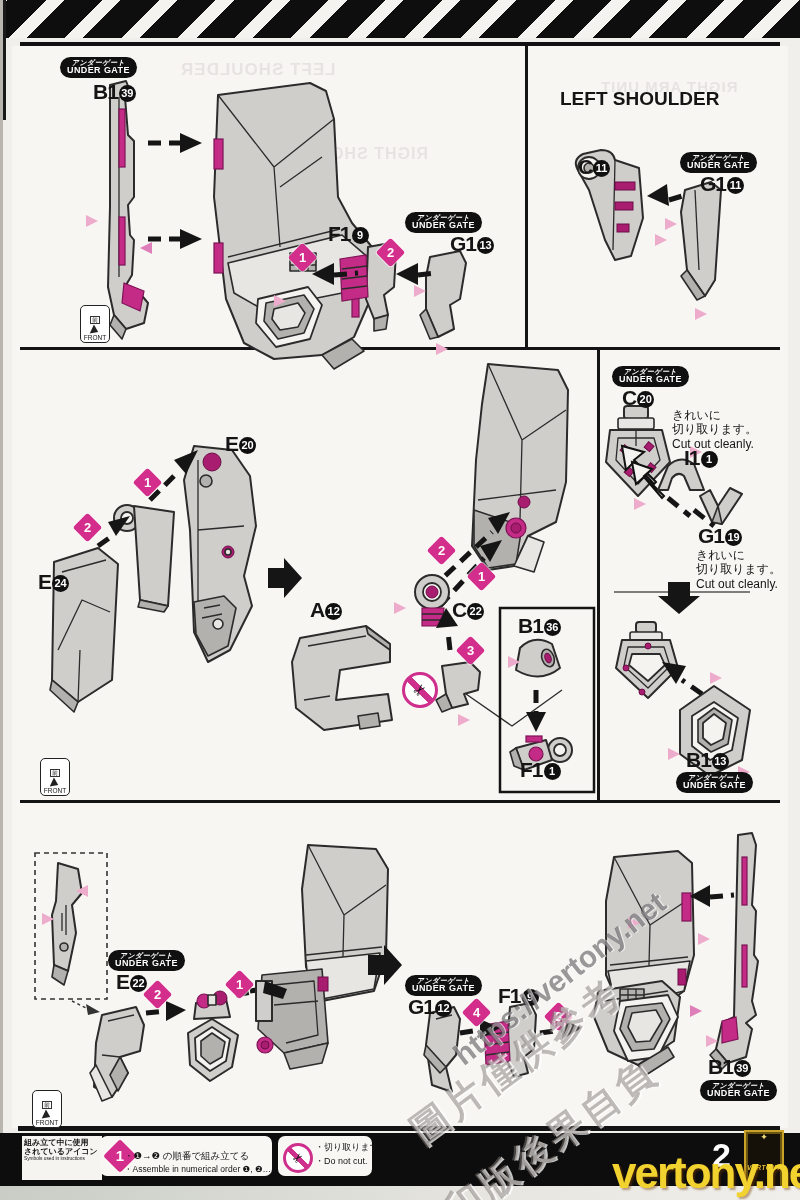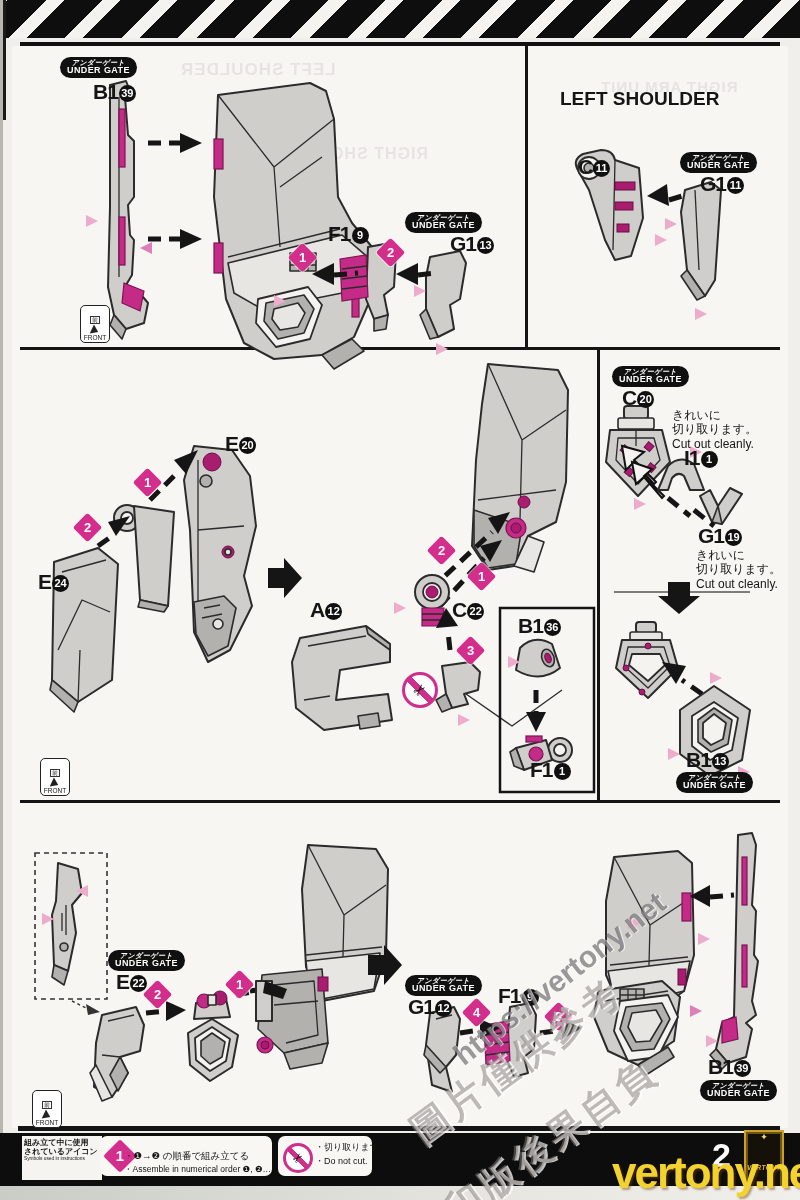--- a/index.html
+++ b/index.html
@@ -344,21 +344,21 @@
   <div class="callout" style="left:452px;top:598px;">
     <span>C</span><span class="cn">22</span>
   </div>
   <div class="diamond" style="left:460px;top:640px;">
       <span>3</span>
     </div>
   <div class="nocut" style="left:402px;top:672px;width:30px;height:30px;font-size:15px;"></div>
   <div class="callout" style="left:518px;top:614px;">
     <span>B1</span><span class="cn">36</span>
   </div>
-  <div class="callout" style="left:520px;top:758px;margin-left:10px;">
+  <div class="callout" style="left:520px;top:758px;">
     <span>F1</span><span class="cn">1</span>
   </div>
   <div class="frontbox" style="left:40px;top:758px;">
     <span class="fjp">前</span><div class="fa"></div><div class="fen">FRONT</div>
   </div>
 
   <svg style="left:598px;top:350px;" width="172" height="450" viewBox="0 0 172 450">
 
     <g>
       <rect class="pg" x="26" y="56" width="24" height="13" rx="3"></rect>

